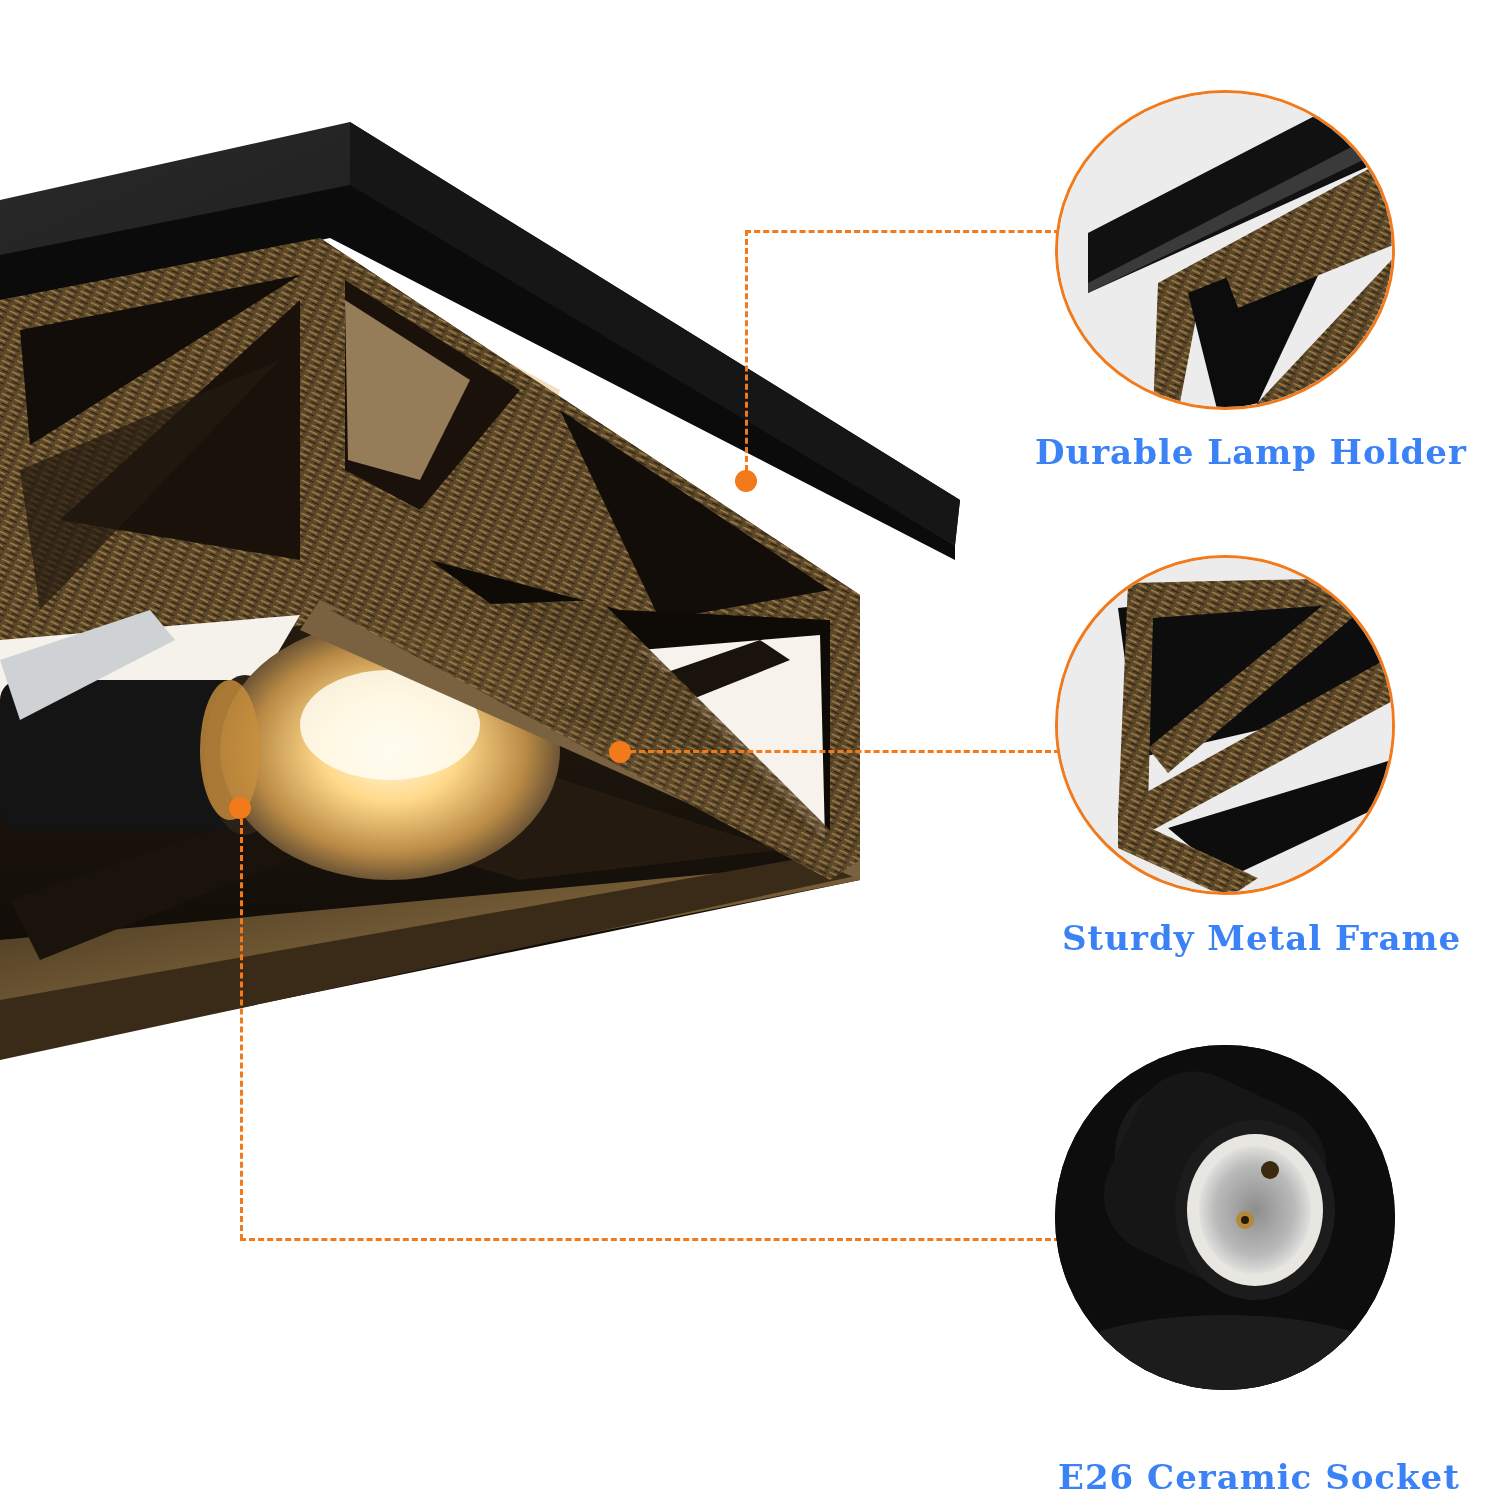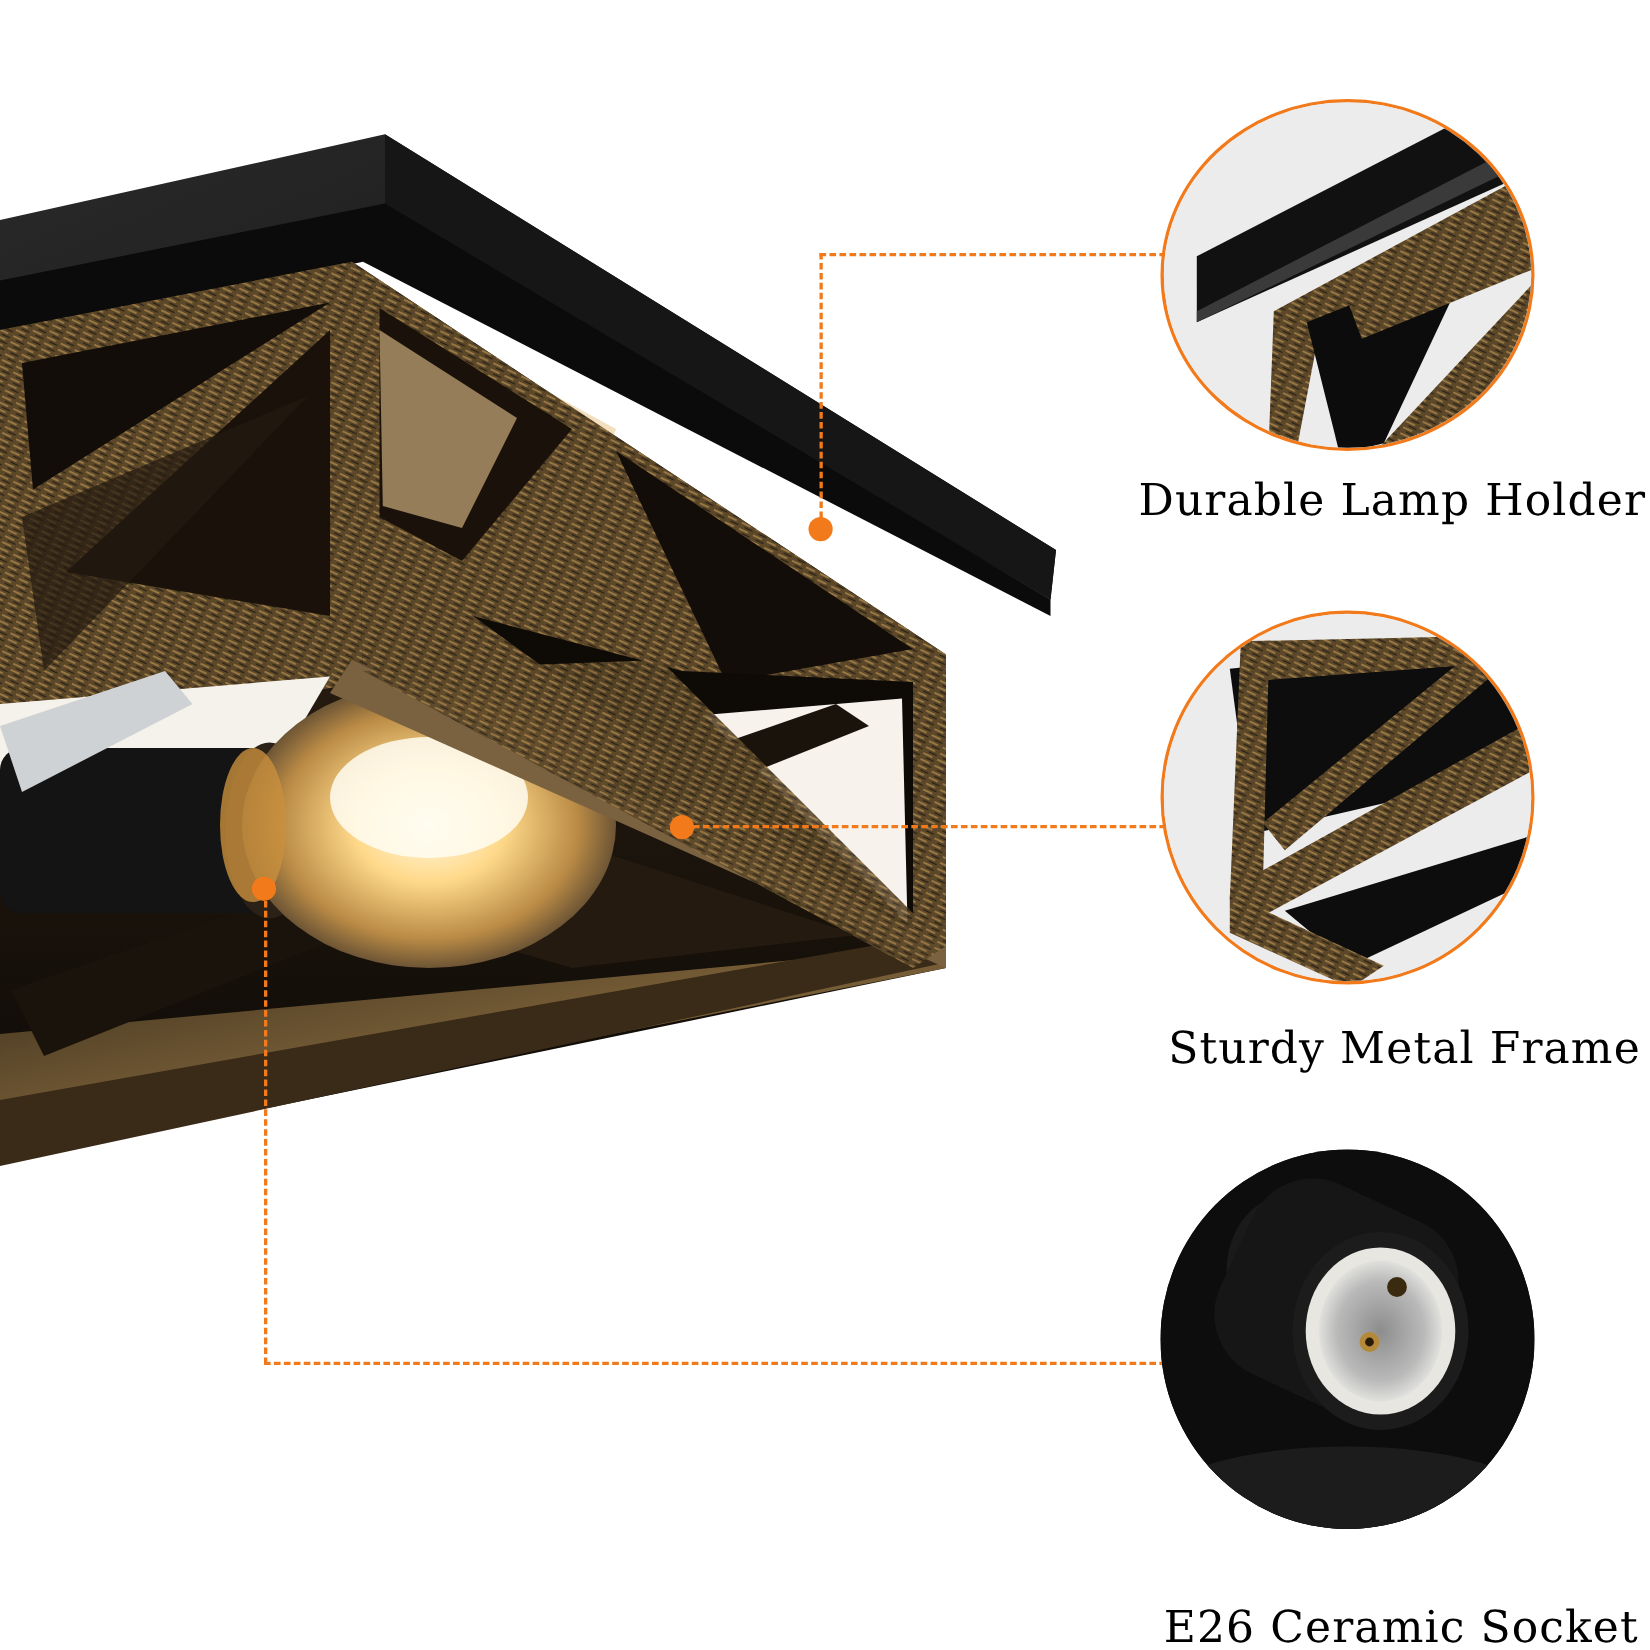--- a/index.html
+++ b/index.html
@@ -13,22 +13,22 @@
     .callout-line { position: absolute; border-color: #f27a1a; border-style: dashed; border-width: 0; }
     .dot { position: absolute; width: 22px; height: 22px; border-radius: 50%; background: #f27a1a; }
     .circle {
       position: absolute; border-radius: 50%; overflow: hidden;
       box-sizing: border-box;
     }
     .circle.bordered { border: 3px solid #f27a1a; background: #ececec; }
     .circle.dark { background: #0d0d0e; }
     .circle svg { position: absolute; left: 0; top: 0; }
     .label {
-      position: absolute; color: #000000; font-weight: normal;
-      font-size: 40px; letter-spacing: 1px; white-space: nowrap;
+      position: absolute; color: #3b82f6; font-weight: bold;
+      font-size: 34px; letter-spacing: 1px; white-space: nowrap;
       font-family: "DejaVu Serif", "Liberation Serif", serif;
     }
   </style>
 </head>
 <body>
 
 <div class="stage">
 
   <svg class="product" width="1000" height="1100" viewBox="0 0 1000 1100">
     <defs>
@@ -126,21 +126,21 @@
     <svg width="340" height="340" viewBox="0 0 340 340">
       <rect width="340" height="340" fill="#ececec"></rect>
       <polygon points="60,50 340,20 340,140 80,200" fill="#0d0d0d"></polygon>
       <polygon points="70,25 300,20 300,45 95,60 90,250 60,260" fill="url(#brush)"></polygon>
       <polygon points="60,250 330,100 340,140 80,280" fill="url(#brush)"></polygon>
       <polygon points="90,190 280,35 300,55 110,215" fill="url(#brush)"></polygon>
       <polygon points="110,270 340,200 340,240 170,320" fill="#0d0d0d"></polygon>
       <polygon points="60,255 200,320 170,340 60,290" fill="url(#brush)"></polygon>
     </svg>
   </div>
-  <div class="label" style="left:1062px; top:918px;margin-top:12px;">Sturdy Metal Frame</div>
+  <div class="label" style="left:1062px; top:918px;">Sturdy Metal Frame</div>
 
   <div class="circle dark" style="left:1055px; top:1045px; width:340px; height:345px;">
     <svg width="340" height="345" viewBox="0 0 340 345">
       <defs>
         <radialGradient id="sock" cx="0.5" cy="0.5" r="0.5">
           <stop offset="0" stop-color="#8d8d8d"></stop>
           <stop offset="0.7" stop-color="#b9b9b9"></stop>
           <stop offset="1" stop-color="#e0e0dd"></stop>
         </radialGradient>
       </defs>

